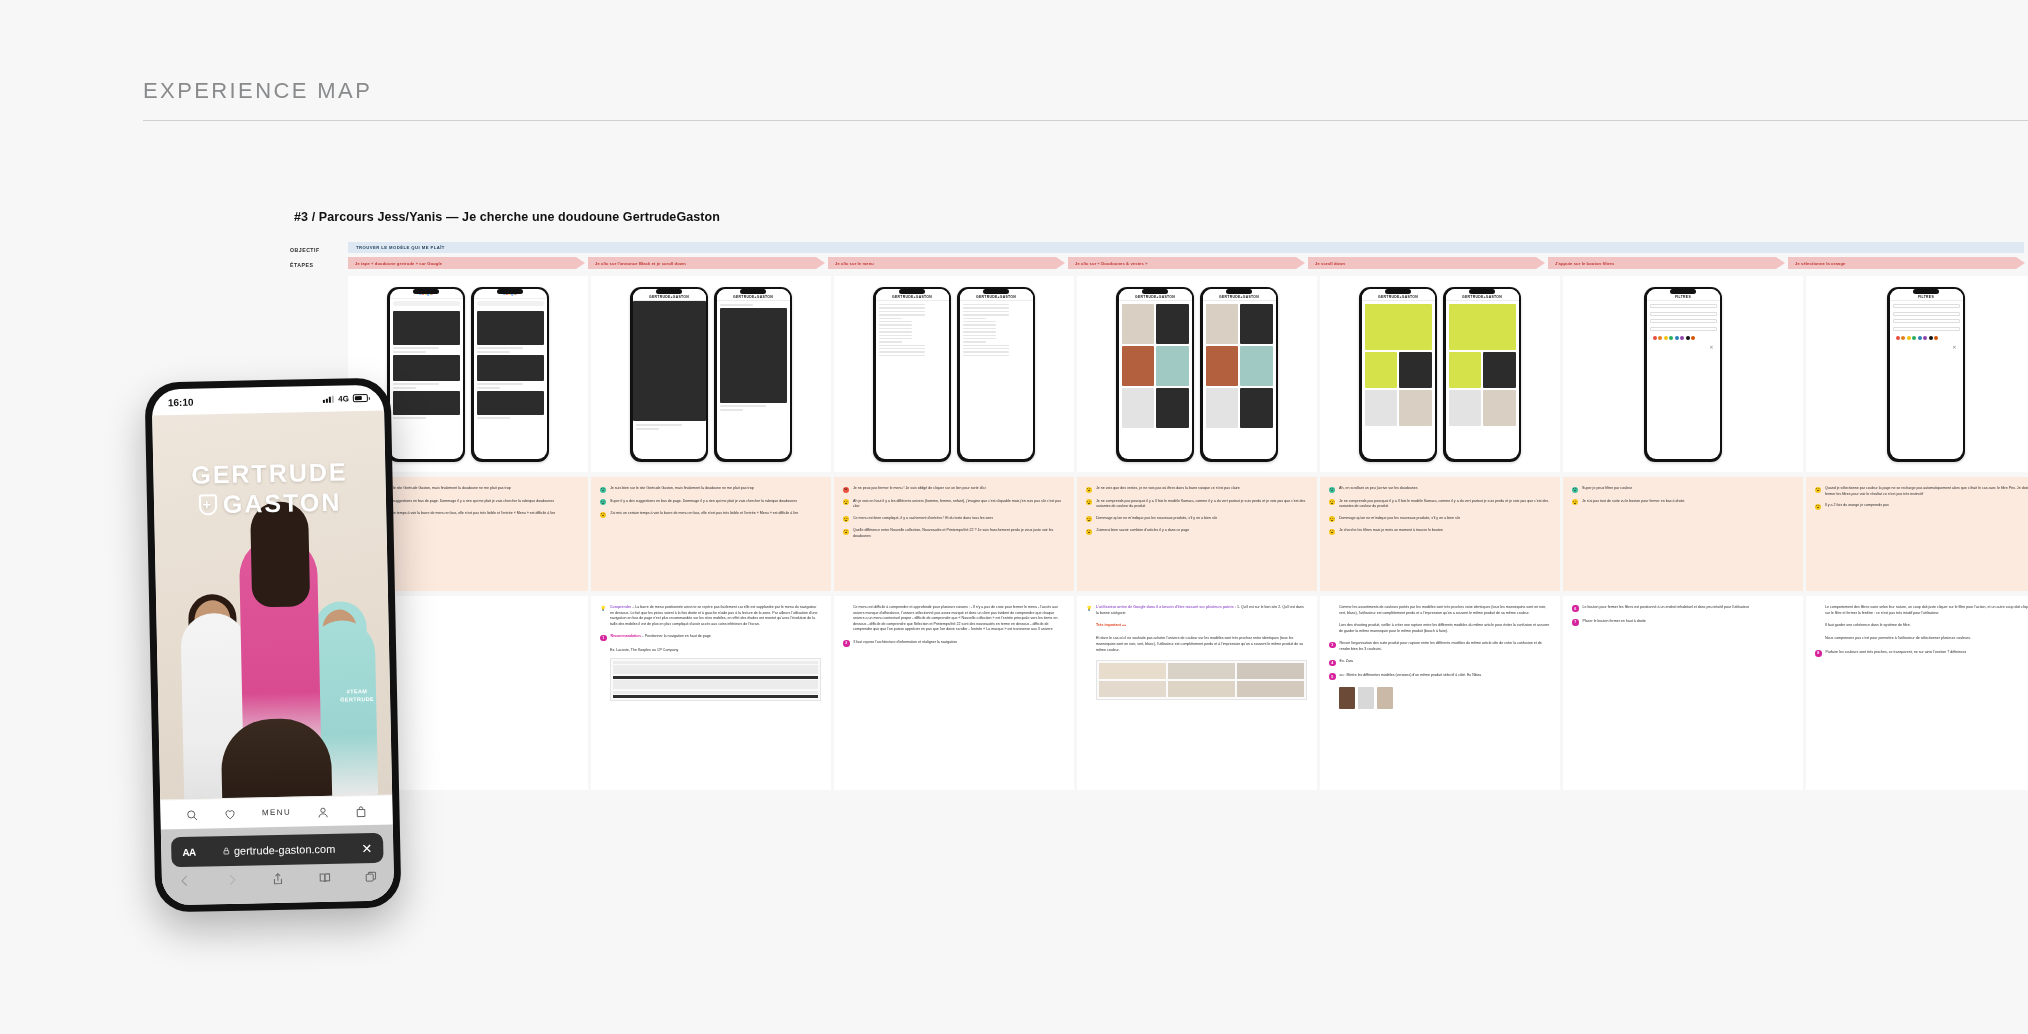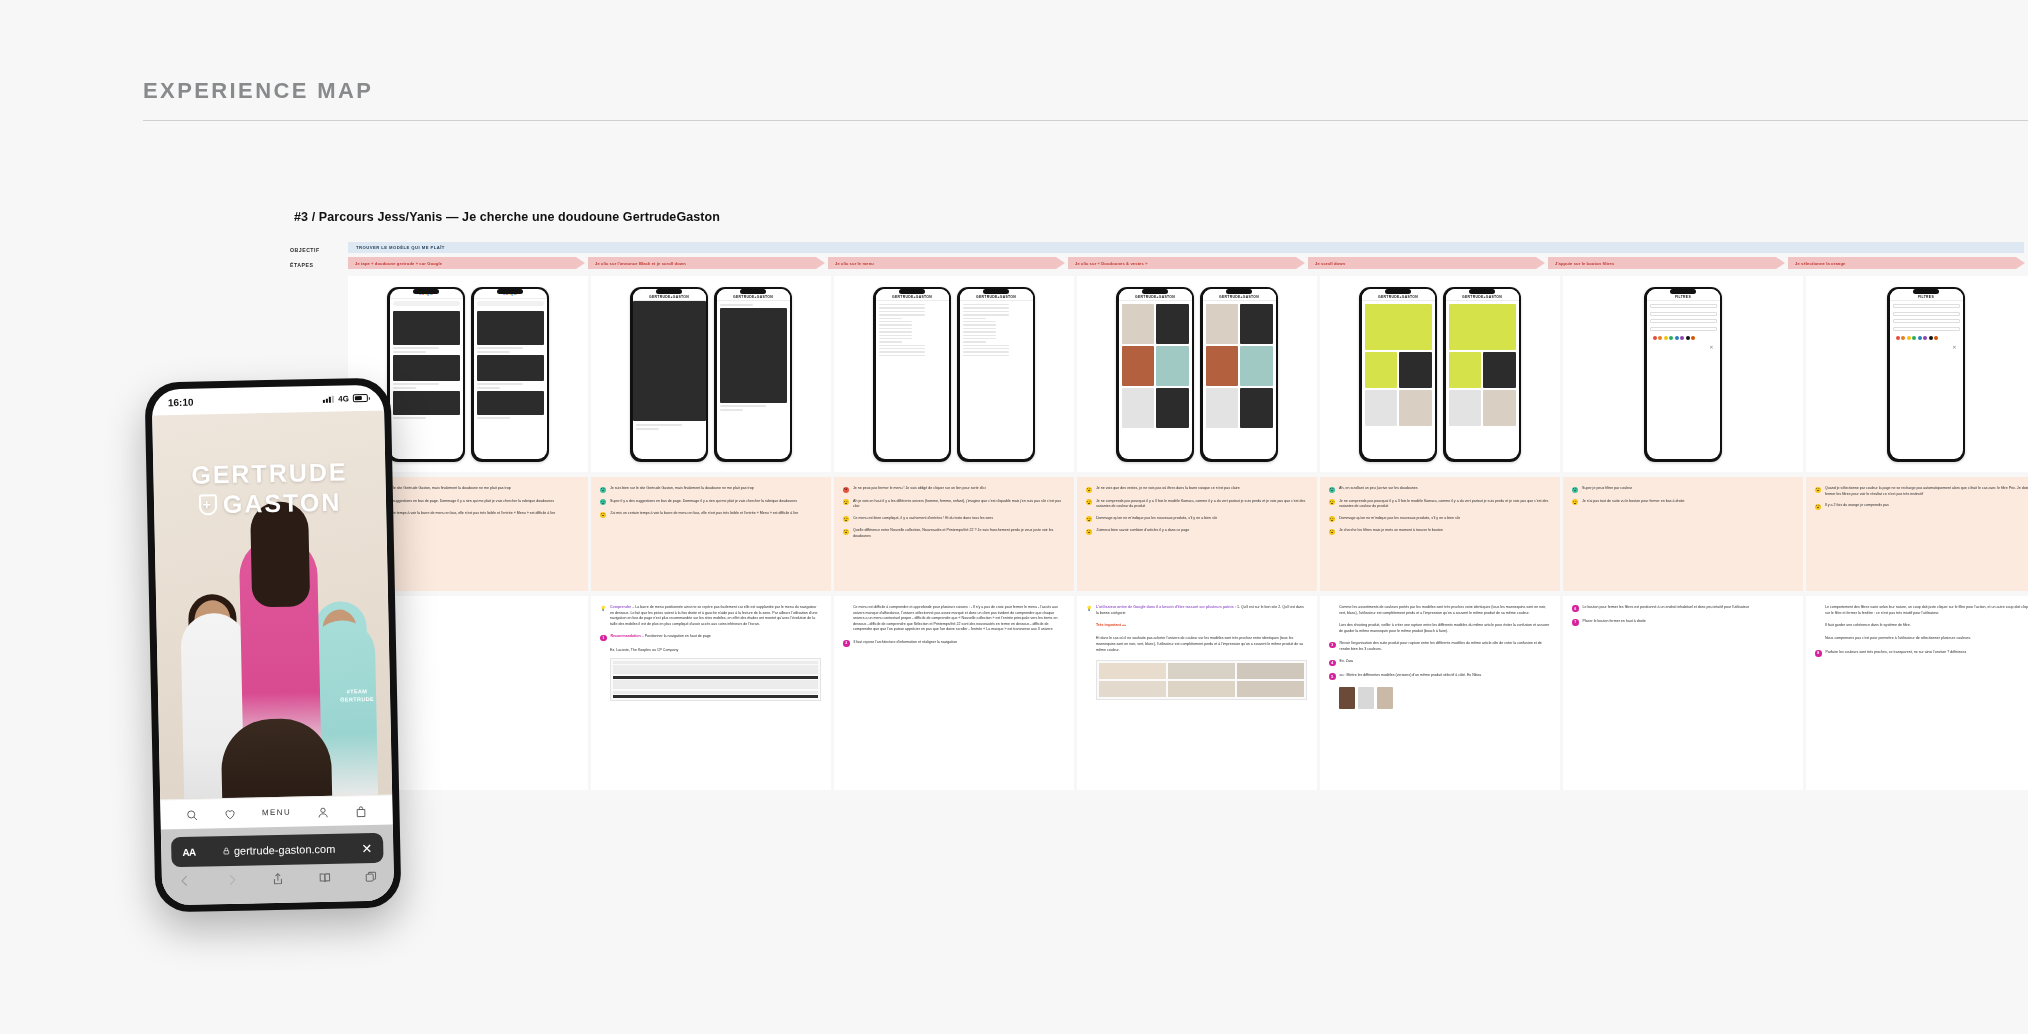--- a/index.html
+++ b/index.html
@@ -9,21 +9,21 @@
     background: #f7f7f7;
     font-family: "Liberation Sans", sans-serif;
     overflow: hidden;
   }
   #root { position: relative; width: 2028px; height: 1034px; }
 
   
   .page-header { position: absolute; left: 143px; top: 78px; width: 1885px; }
   .page-title {
     font-size: 22px; letter-spacing: 2.4px; color: #888a8c;
-    font-weight: 700; padding-bottom: 16px;
+    font-weight: 400; padding-bottom: 16px;
   }
   .header-rule { height: 1px; background: #cfd0d1; width: 1885px; }
 
   
   .board { position: absolute; left: 290px; top: 210px; }
   .board-title {
     font-size: 12.5px; font-weight: 700; color: #111;
     letter-spacing: 0.1px; margin-bottom: 18px; margin-left: 4px;
   }
 

